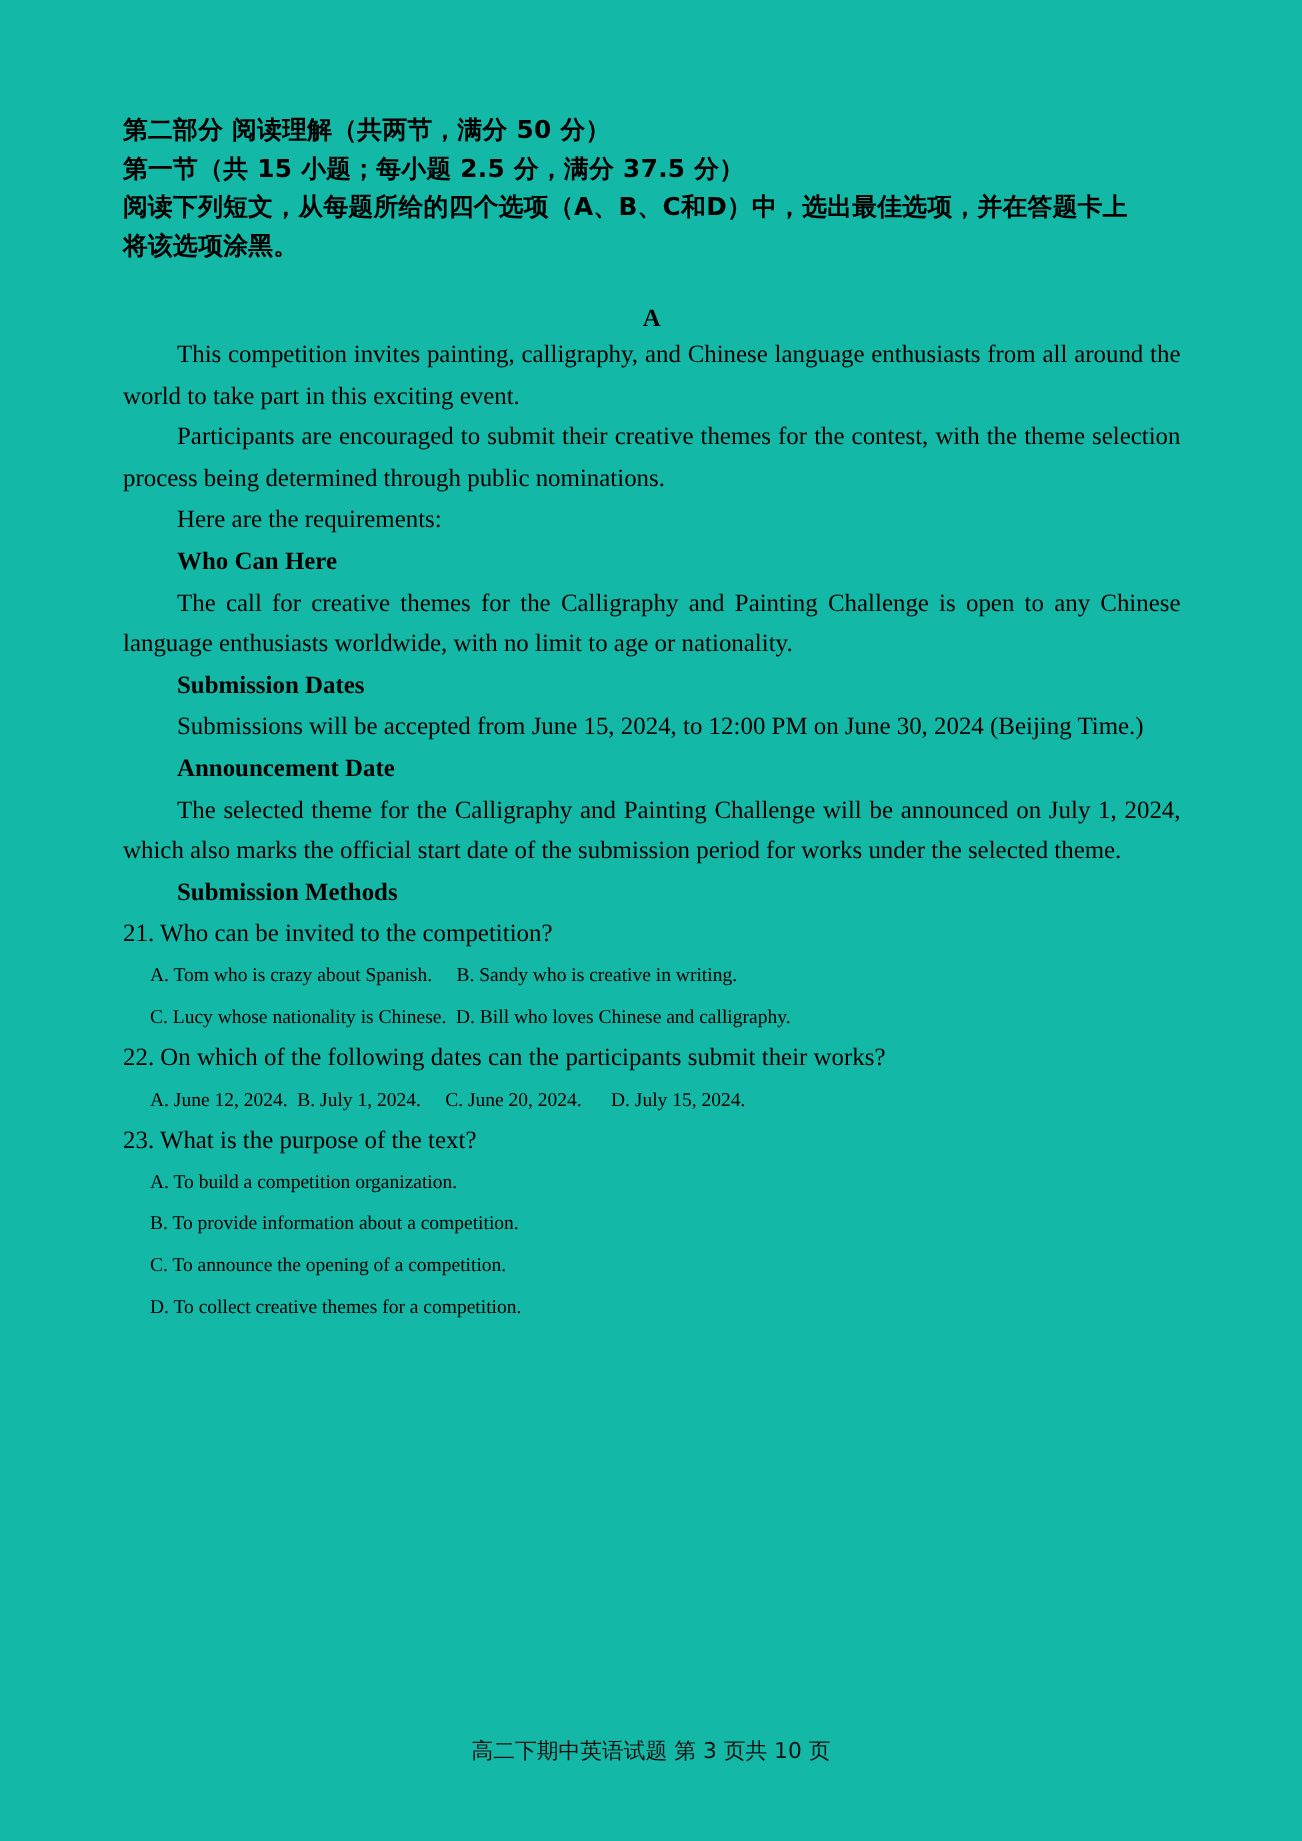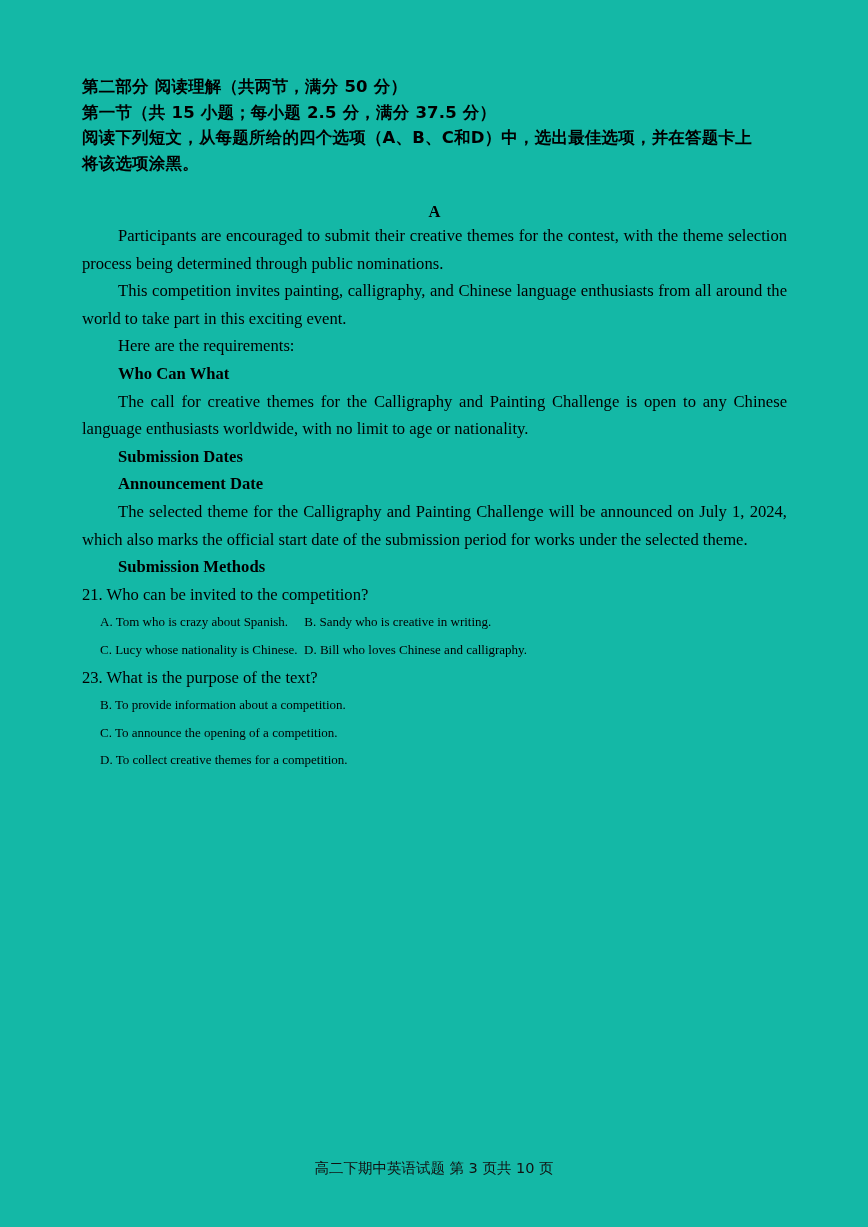--- a/index.html
+++ b/index.html
@@ -114,45 +114,49 @@
 
     <div class="cn-head">
       <span class="ln">第二部分  阅读理解（共两节，满分 50 分）</span>
       <span class="ln">第一节（共 15 小题；每小题 2.5 分，满分 37.5 分）</span>
       <span class="ln jst">阅读下列短文，从每题所给的四个选项（A、B、C和D）中，选出最佳选项，并在答题卡上</span>
       <span class="ln">将该选项涂黑。</span>
     </div>
 
     <div class="section-letter">A</div>
 
+    <p class="para">This competition invites painting, calligraphy, and Chinese language enthusiasts from all around the world to take part in this exciting event.</p>
     <p class="para">Participants are encouraged to submit their creative themes for the contest, with the theme selection process being determined through public nominations.</p>
-    <p class="para">This competition invites painting, calligraphy, and Chinese language enthusiasts from all around the world to take part in this exciting event.</p>
     <p class="para nojust">Here are the requirements:</p>
 
-    <p class="sub-head">Who Can What</p>
+    <p class="sub-head">Who Can Here</p>
     <p class="para">The call for creative themes for the Calligraphy and Painting Challenge is open to any Chinese language enthusiasts worldwide, with no limit to age or nationality.</p>
 
     <p class="sub-head">Submission Dates</p>
+    <p class="para">Submissions will be accepted from June 15, 2024, to 12:00 PM on June 30, 2024 (Beijing Time.)</p>
 
     <p class="sub-head">Announcement Date</p>
     <p class="para">The selected theme for the Calligraphy and Painting Challenge will be announced on July 1, 2024, which also marks the official start date of the submission period for works under the selected theme.</p>
 
     <p class="sub-head">Submission Methods</p>
 
     <div class="qblock">
       <p class="q-stem">21. Who can be invited to the competition?</p>
       <p class="opt-row"><span class="opt">A. Tom who is crazy about Spanish.</span><span>     </span><span class="opt">B. Sandy who is creative in writing.</span></p>
       <p class="opt-row"><span class="opt">C. Lucy whose nationality is Chinese.</span><span>  </span><span class="opt">D. Bill who loves Chinese and calligraphy.</span></p>
     </div>
 
     <div class="qblock">
+      <p class="q-stem">22. On which of the following dates can the participants submit their works?</p>
+      <p class="opt-row"><span class="opt">A. June 12, 2024.</span><span>  </span><span class="opt">B. July 1, 2024.</span><span>     </span><span class="opt">C. June 20, 2024.</span><span>      </span><span class="opt">D. July 15, 2024.</span></p>
     </div>
 
     <div class="qblock">
       <p class="q-stem">23. What is the purpose of the text?</p>
+      <p class="opt-row"><span class="opt">A. To build a competition organization.</span></p>
       <p class="opt-row"><span class="opt">B. To provide information about a competition.</span></p>
       <p class="opt-row"><span class="opt">C. To announce the opening of a competition.</span></p>
       <p class="opt-row"><span class="opt">D. To collect creative themes for a competition.</span></p>
     </div>
 
   </div>
 
   <div class="footer">高二下期中英语试题  第 3 页共 10 页</div>
 
 </div>

